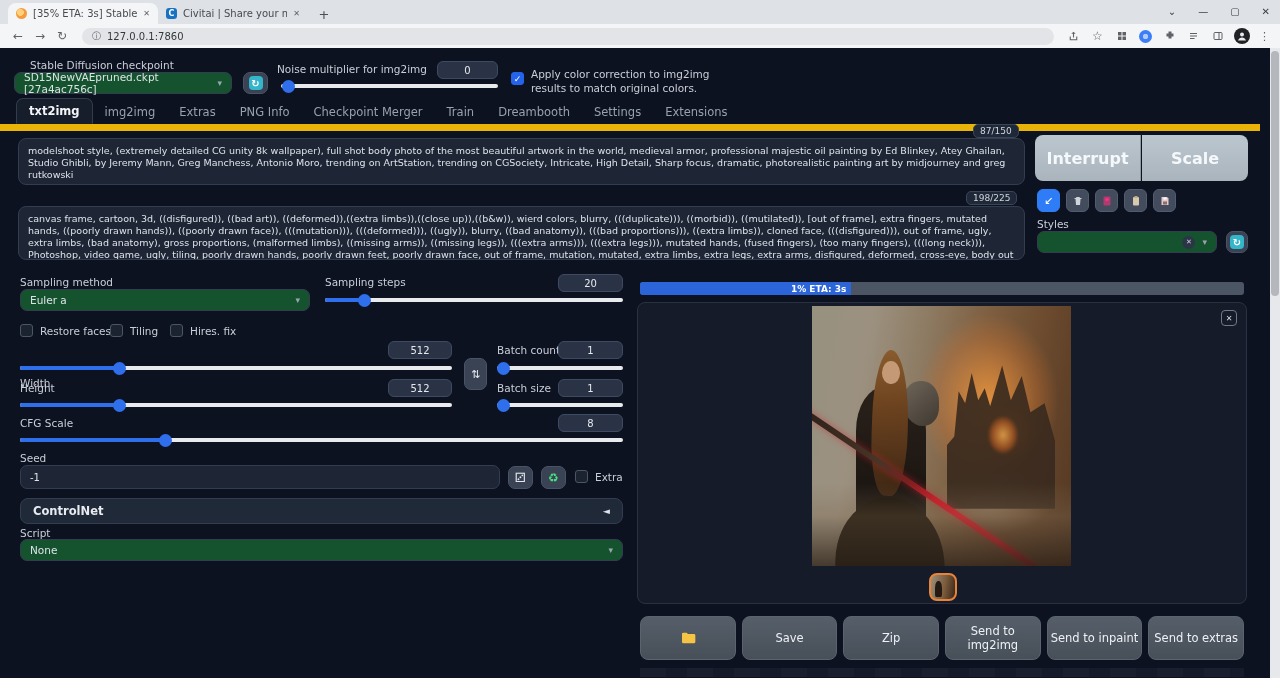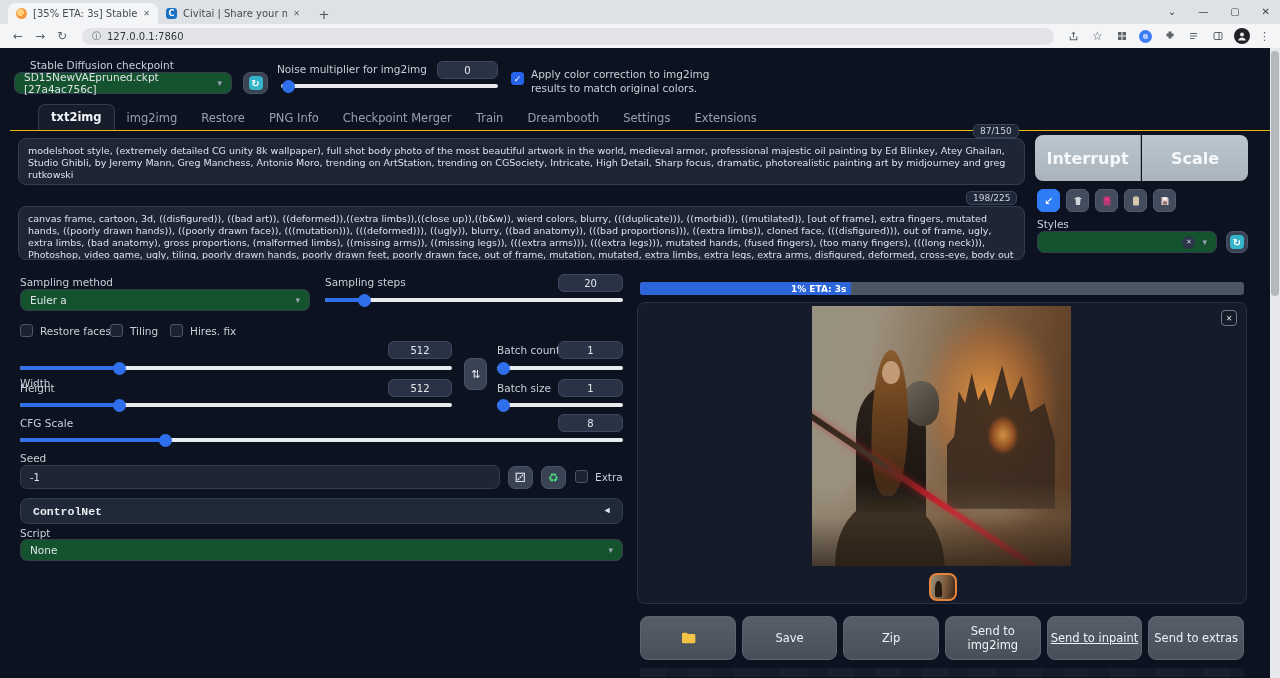--- a/index.html
+++ b/index.html
@@ -53,21 +53,21 @@
   .slider { position:absolute; height:4px; background:#e8eaed; border-radius:2px; }
   .slider .fill { position:absolute; left:0; top:0; height:4px; background:#2f6feb; border-radius:2px; }
   .slider .knob { position:absolute; top:-4.5px; width:13px; height:13px; border-radius:50%; background:#2f6feb; margin-left:-6px; }
 
   .cb { width:13px; height:13px; border-radius:3px; background:#1b2331; border:1.5px solid #4b5563; flex:0 0 auto; }
   .cb.checked { background:#2563eb; border-color:#2563eb; color:#fff; font-size:9px; font-weight:bold;
     display:flex; align-items:center; justify-content:center; }
   .cbrow { position:absolute; display:flex; align-items:center; gap:7px; font-size:10.5px; color:#c9ced8; }
 
   .maintabs { position:absolute; left:0; top:58px; width:1260px; height:25px; display:flex; align-items:flex-end;
-    border-bottom:1px solid #eab308; padding-left:28px;margin-left:10px; }
+    border-bottom:7px solid #eab308; padding-left:16px; }
   .mtab { padding:5px 12px; font-size:11.5px; color:#98a1ae; cursor:pointer; }
   .mtab.active { color:#f3f5f8; background:#161d2b; border:1px solid #323c4e; border-bottom:1px solid #161d2b;
     border-radius:7px 7px 0 0; font-weight:bold; }
 
   .ta { position:absolute; background:#1e2636; border:1px solid #333d50; border-radius:8px; color:#dde2e9;
     font-family:"DejaVu Sans","Liberation Sans",sans-serif; font-size:9.5px; line-height:12px;
     padding:6px 9px; resize:none; overflow:hidden; outline:none; }
   .counter { position:absolute; background:#1f2838; border:1px solid #3a4558; border-radius:5px;
     font-size:9px; color:#cfd4da; padding:1px 6px; z-index:3; }
 
@@ -233,21 +233,21 @@
       <div class="knob" style="left:3%;"></div>
   </div>
   <div class="cbrow" style="left:511px;top:20px;width:210px;align-items:flex-start;">
     <span class="cb checked" style="margin-top:4px;">✓</span>
     <span style="line-height:1.3;">Apply color correction to img2img results to match original colors.</span>
   </div>
 
   <div class="maintabs">
     <div class="mtab active">txt2img</div>
     <div class="mtab">img2img</div>
-    <div class="mtab">Restore</div>
+    <div class="mtab">Extras</div>
     <div class="mtab">PNG Info</div>
     <div class="mtab">Checkpoint Merger</div>
     <div class="mtab">Train</div>
     <div class="mtab">Dreambooth</div>
     <div class="mtab">Settings</div>
     <div class="mtab">Extensions</div>
   </div>
 
   <div class="counter" style="left:973px;top:76px;">87/150</div>
   <textarea class="ta" style="left: 18px; top: 90px; width: 1007px; height: 47px;">modelshoot style, (extremely detailed CG unity 8k wallpaper), full shot body photo of the most beautiful artwork in the world, medieval armor, professional majestic oil painting by Ed Blinkey, Atey Ghailan, Studio Ghibli, by Jeremy Mann, Greg Manchess, Antonio Moro, trending on ArtStation, trending on CGSociety, Intricate, High Detail, Sharp focus, dramatic, photorealistic painting art by midjourney and greg rutkowski</textarea>
@@ -367,21 +367,21 @@
     <span style="font-size:13px;">⚂</span>
   </div>
   <div class="iconbtn" style="left:541px;top:418px;width:25px;height:23px;">
     <span style="color:#4ade80;font-size:12px;">♻</span>
   </div>
   <div class="cbrow" style="left:575px;top:422px;">
     <span class="cb"></span>
     <span>Extra</span>
   </div>
 
-  <div class="accordion" style="left:20px;top:450px;width:603px;height:26px;font-family:Liberation Mono, monospace;">
+  <div class="accordion" style="left:20px;top:450px;width:603px;height:26px;">
     <span>ControlNet</span>
     <span class="arr">◄</span>
   </div>
 
   <div class="lbl" style="left:20px;top:479px;">Script</div>
   <div class="dd" style="left:20px;top:491px;width:603px;height:22px;">
     <span>None</span>
     <span class="caret">▾</span>
   </div>
 
@@ -412,21 +412,21 @@
   <div class="outbtns">
     <div class="graybtn">
       <svg width="16" height="16" viewBox="0 0 24 24">
           <path d="M3 6a2 2 0 012-2h5l2 2h9a2 2 0 012 2v10a2 2 0 01-2 2H5a2 2 0 01-2-2V6z" fill="#f6c445"></path>
         </svg>
 
     </div>
     <div class="graybtn">Save</div>
     <div class="graybtn">Zip</div>
     <div class="graybtn" style="padding:0 12px;">Send to img2img</div>
-    <div class="graybtn" style="padding:0 2px;text-decoration:underline;">Send to inpaint</div>
+    <div class="graybtn" style="padding:0 2px;">Send to inpaint</div>
     <div class="graybtn">Send to extras</div>
   </div>
 
   <div class="geninfo"></div>
 
   <div class="scrollbar">
     <div class="sthumb"></div>
   </div>
 </div>
 

